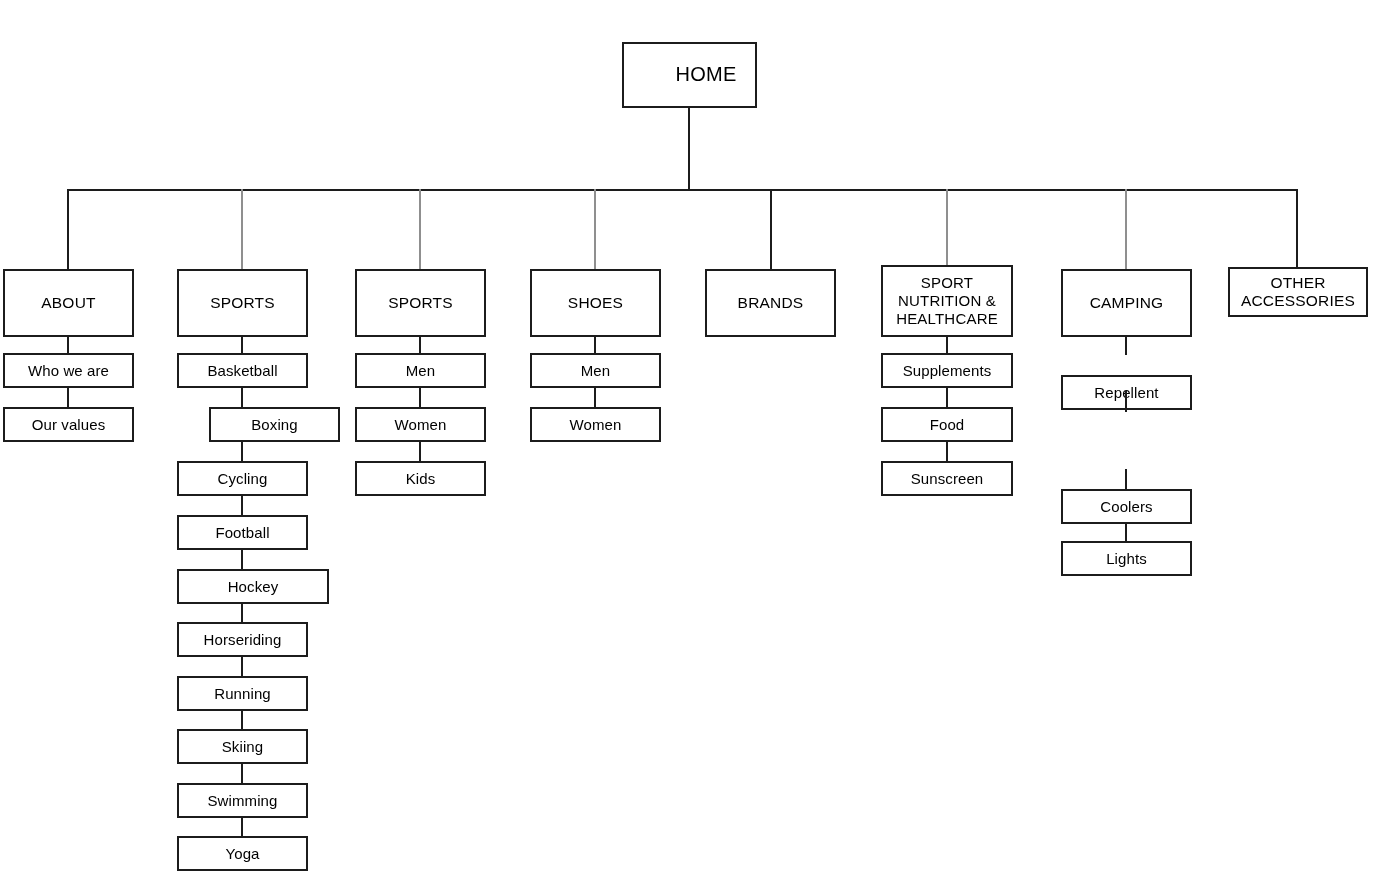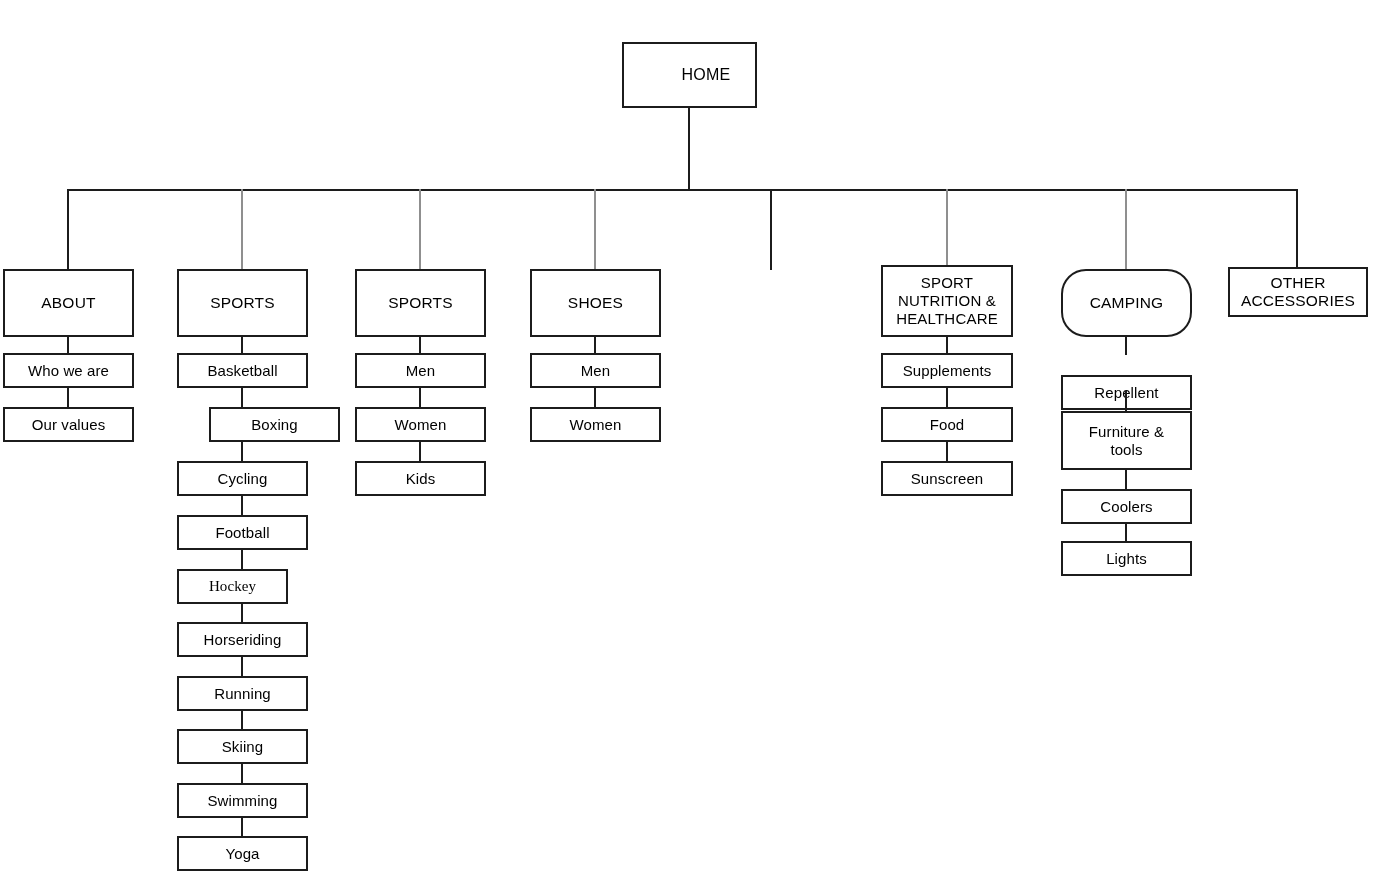--- a/index.html
+++ b/index.html
@@ -37,21 +37,21 @@
     display: flex;
     align-items: center;
     justify-content: center;
     text-align: center;
     color: #000000;
     line-height: 1.18;
     padding: 0 3px;
   }
   .node.root {
     border-width: 2px;
-    font-size: 16px;
+    font-size: 20px;
     letter-spacing: 0.3px;
     padding-left: 36px;
   }
   .node.section {
     font-size: 15.5px;
     letter-spacing: 0.2px;
   }
   .node.leaf {
     font-size: 15px;
     letter-spacing: 0.1px;
@@ -100,21 +100,21 @@
   </div>
   <div class="line v" style="left:241px; top:441px; height:22px;"></div>
   <div class="node leaf" style="left:177px; top:461px; width:131px; height:35px;">
     <span class="label">Cycling</span>
   </div>
   <div class="line v" style="left:241px; top:495px; height:22px;"></div>
   <div class="node leaf" style="left:177px; top:515px; width:131px; height:35px;">
     <span class="label">Football</span>
   </div>
   <div class="line v" style="left:241px; top:549px; height:22px;"></div>
-  <div class="node leaf" style="left:177px; top:569px; width:111px; height:35px;font-family:Liberation Serif, serif;">
+  <div class="node leaf" style="left:177px; top:569px; width:152px; height:35px;">
     <span class="label">Hockey</span>
   </div>
   <div class="line v" style="left:241px; top:603px; height:22px;"></div>
   <div class="node leaf" style="left:177px; top:622px; width:131px; height:35px;">
     <span class="label">Horseriding</span>
   </div>
   <div class="line v" style="left:241px; top:656px; height:22px;"></div>
   <div class="node leaf" style="left:177px; top:676px; width:131px; height:35px;">
     <span class="label">Running</span>
   </div>
@@ -155,20 +155,23 @@
   <div class="line v" style="left:594px; top:336px; height:19px;"></div>
   <div class="node leaf" style="left:530px; top:353px; width:131px; height:35px;">
     <span class="label">Men</span>
   </div>
   <div class="line v" style="left:594px; top:387px; height:22px;"></div>
   <div class="node leaf" style="left:530px; top:407px; width:131px; height:35px;">
     <span class="label">Women</span>
   </div>
 
   <div class="line v" style="left:770px; top:189px; height:81px;"></div>
+  <div class="node section" style="left:705px; top:269px; width:131px; height:68px;">
+    <span class="label">BRANDS</span>
+  </div>
 
   <div class="line v light" style="left:946px; top:189px; height:77px;"></div>
   <div class="node section" style="left:881px; top:265px; width:132px; height:72px; font-size:15px;">
     <span class="label">SPORT
 NUTRITION &amp;
 HEALTHCARE</span>
   </div>
   <div class="line v" style="left:946px; top:336px; height:19px;"></div>
   <div class="node leaf" style="left:881px; top:353px; width:132px; height:35px;">
     <span class="label">Supplements</span>
@@ -176,32 +179,28 @@
   <div class="line v" style="left:946px; top:387px; height:22px;"></div>
   <div class="node leaf" style="left:881px; top:407px; width:132px; height:35px;">
     <span class="label">Food</span>
   </div>
   <div class="line v" style="left:946px; top:441px; height:22px;"></div>
   <div class="node leaf" style="left:881px; top:461px; width:132px; height:35px;">
     <span class="label">Sunscreen</span>
   </div>
 
   <div class="line v light" style="left:1125px; top:189px; height:81px;"></div>
-  <div class="node section" style="left:1061px; top:269px; width:131px; height:68px;border-radius:25px;">
+  <div class="node section" style="left:1061px; top:269px; width:131px; height:68px;">
     <span class="label">CAMPING</span>
   </div>
   <div class="line v" style="left:1125px; top:336px; height:19px;"></div>
   <div class="node leaf" style="left:1061px; top:375px; width:131px; height:35px;">
     <span class="label">Repellent</span>
   </div>
   <div class="line v" style="left:1125px; top:391px; height:21px;"></div>
-  <div class="node leaf" style="left:1061px; top:411px; width:131px; height:59px;">
-    <span class="label">Furniture &amp;
-tools</span>
-  </div>
   <div class="line v" style="left:1125px; top:469px; height:21px;"></div>
   <div class="node leaf" style="left:1061px; top:489px; width:131px; height:35px;">
     <span class="label">Coolers</span>
   </div>
   <div class="line v" style="left:1125px; top:523px; height:19px;"></div>
   <div class="node leaf" style="left:1061px; top:541px; width:131px; height:35px;">
     <span class="label">Lights</span>
   </div>
 
   <div class="line v" style="left:1296px; top:189px; height:79px;"></div>

